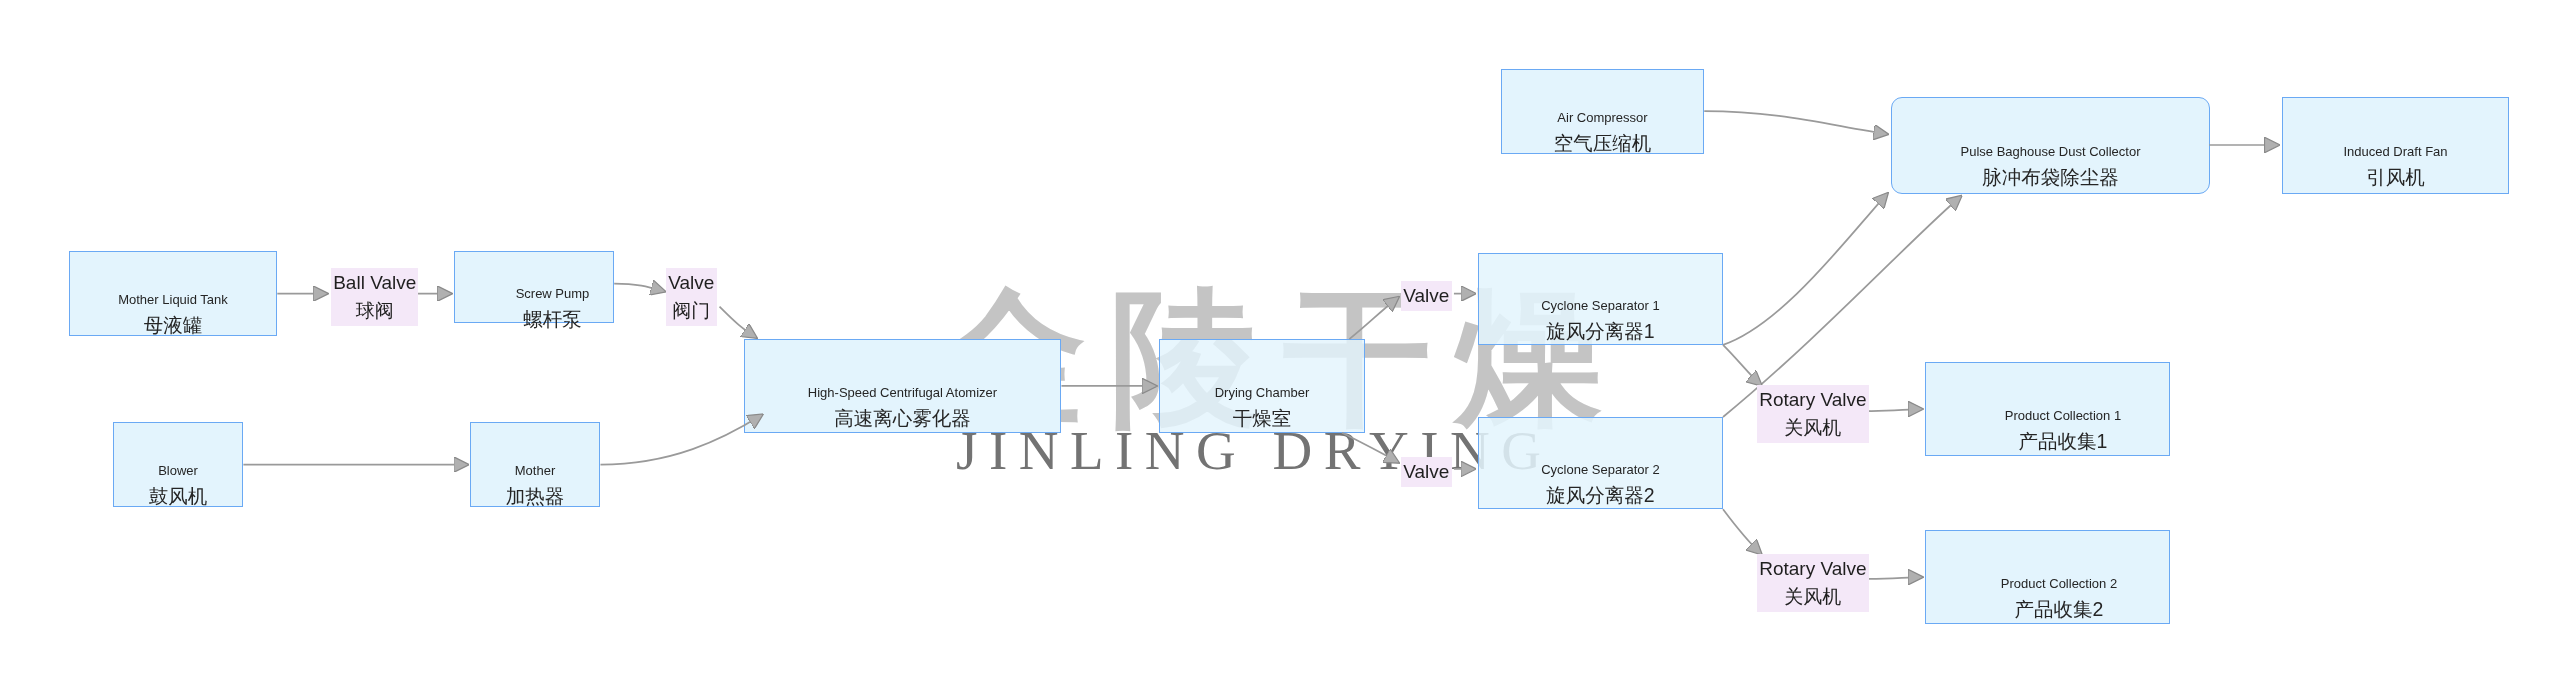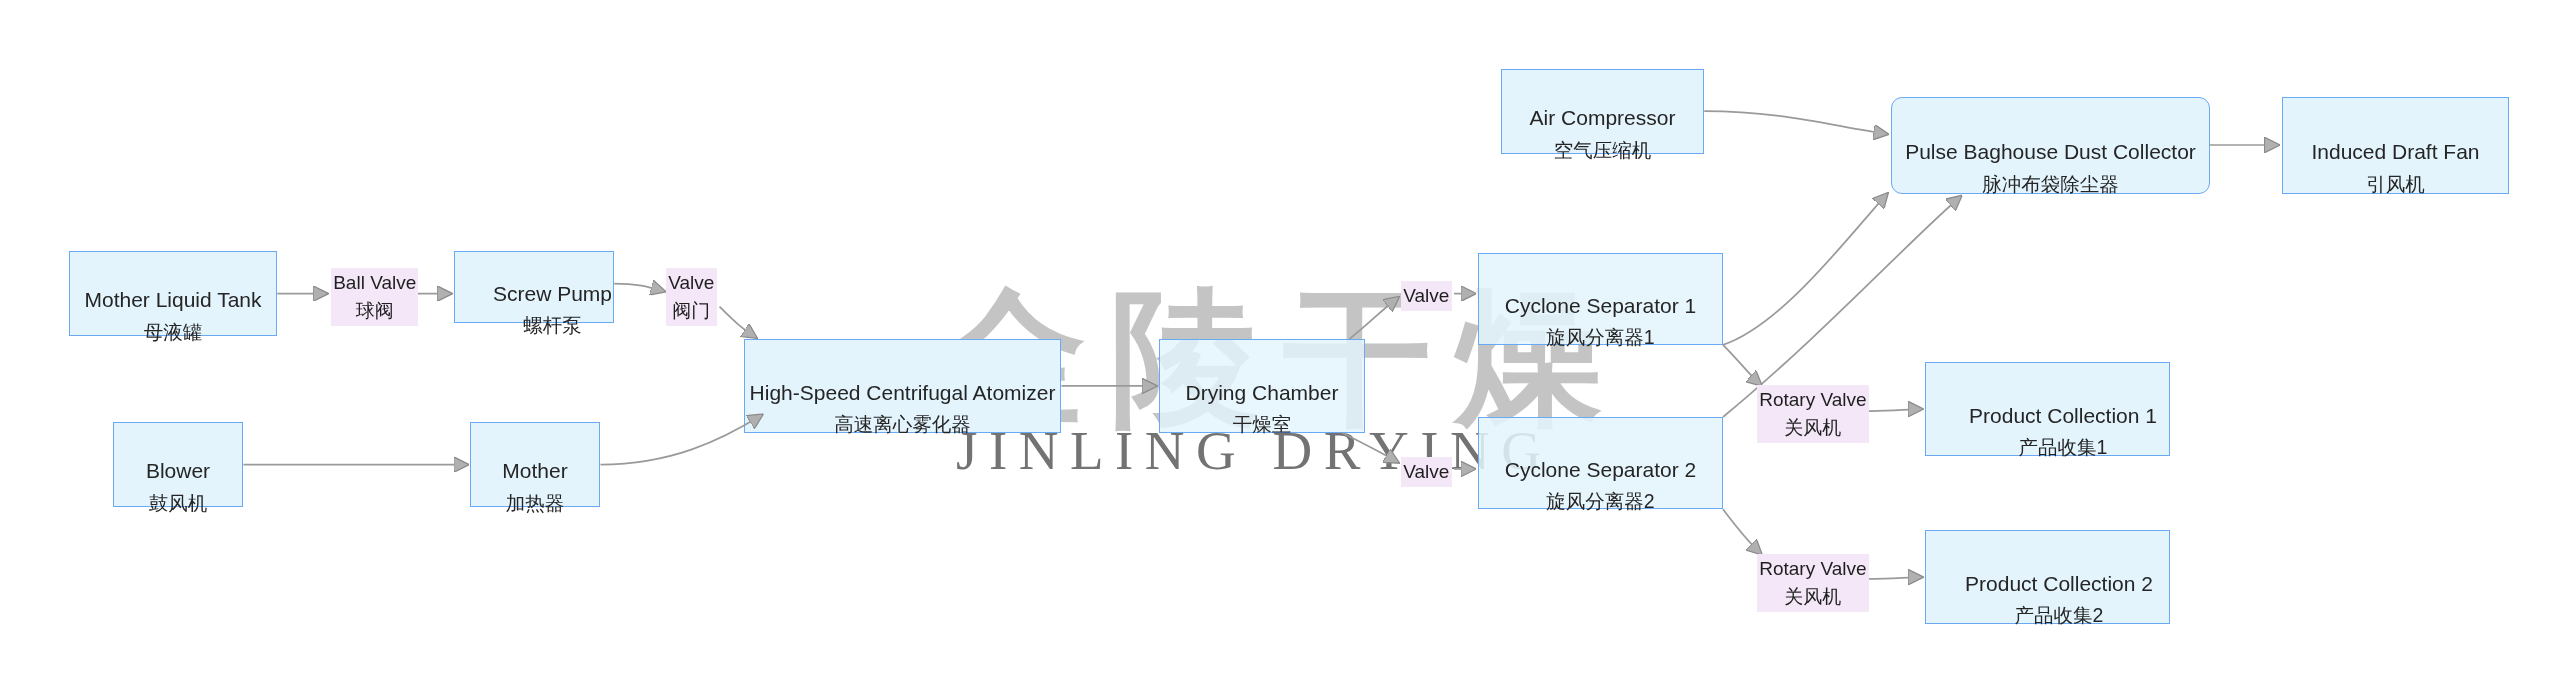--- a/index.html
+++ b/index.html
@@ -49,21 +49,21 @@
     border: 1.4px solid #6aa9f4;
     display: flex;
     flex-direction: column;
     align-items: center;
     justify-content: center;
     color: #252525;
     line-height: 1.55;
     text-align: center;
   }
   .node .en {
-    font-size: 21px;
+    font-size: 13px;
     white-space: nowrap;
     margin-top: 44px;
   }
   .node .zh {
     font-size: 19.5px;
     white-space: nowrap;
   }
   .edge-label {
     position: absolute;
     background: #f4e8f8;

